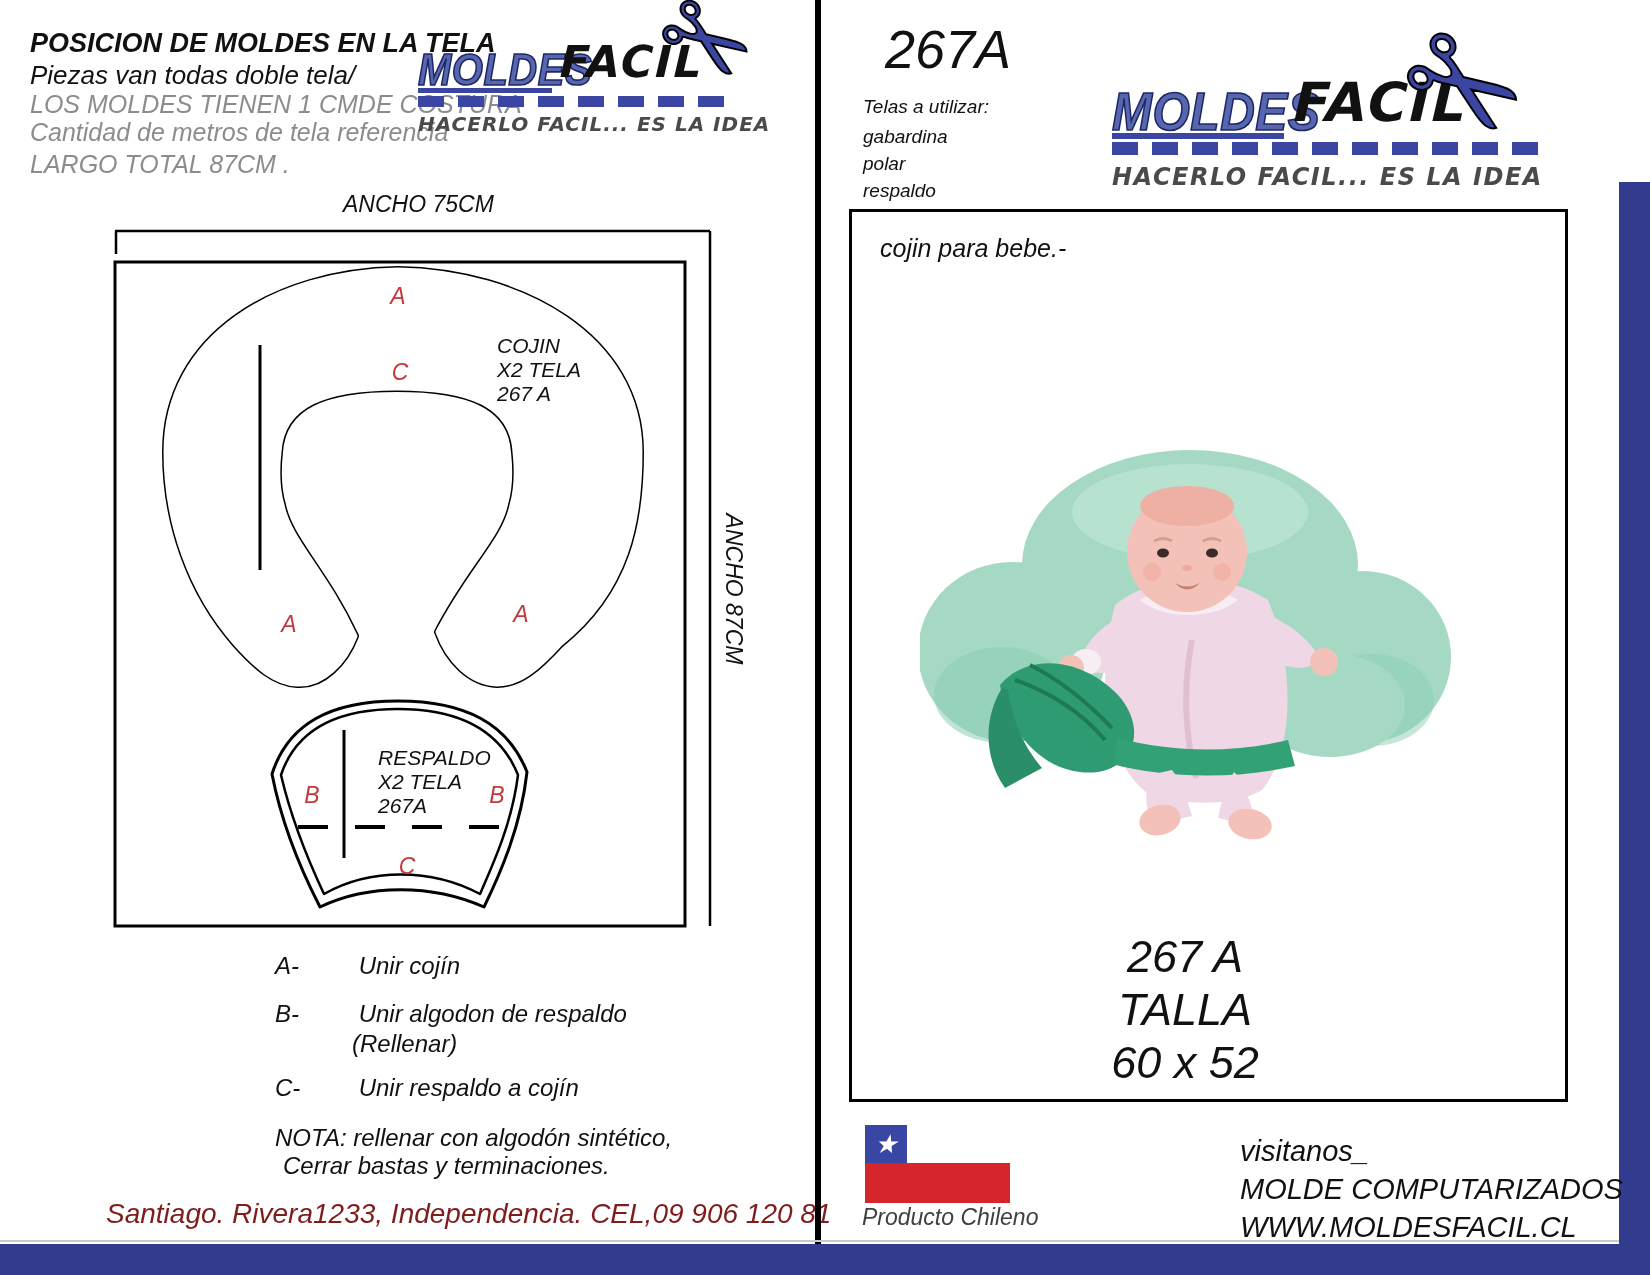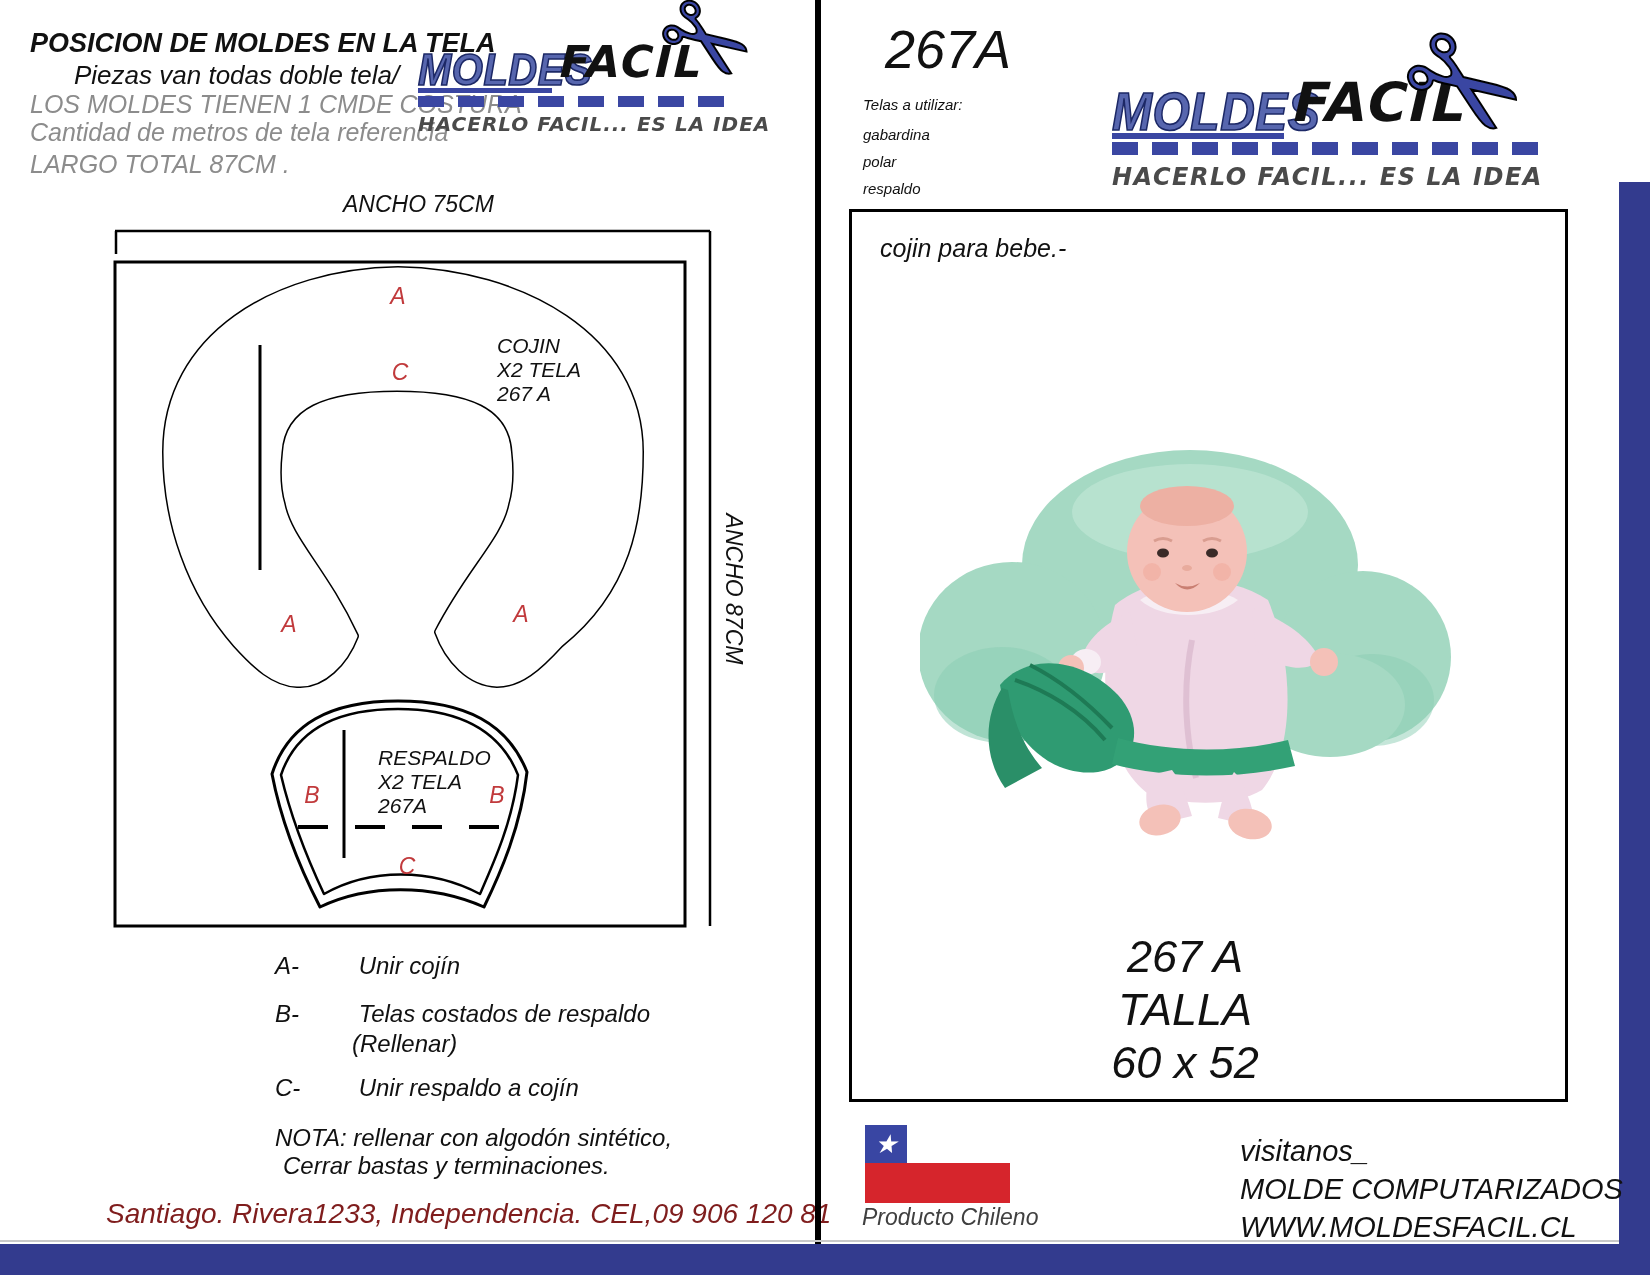--- a/index.html
+++ b/index.html
@@ -42,38 +42,38 @@
   .hairline{left:0;top:1240px;width:1650px;height:2px;background:#c9c9c9;}
 
   
   .legend-row{position:absolute;font-size:24px;color:#111;}
   .legend-key{display:inline-block;width:77px;}
   .note{position:absolute;font-size:24px;color:#111;white-space:nowrap;}
   .address{position:absolute;font-size:28px;color:#7f1d1d;white-space:nowrap;}
 
   
   .code-big{position:absolute;font-size:54px;color:#111;}
-  .fabric{position:absolute;font-size:15px;color:#111;}
+  .fabric{position:absolute;font-size:19px;color:#111;}
   .product-box{position:absolute;left:849px;top:209px;width:719px;height:893px;border:3px solid #000;box-sizing:border-box;}
   .caption{position:absolute;left:28px;top:22px;font-size:25px;color:#111;}
   .size-block{position:absolute;left:1055px;top:930px;width:260px;text-align:center;font-size:45px;color:#111;line-height:53px;}
   .flag{position:absolute;left:865px;top:1125px;width:145px;height:78px;}
   .flag .canton{position:absolute;left:0;top:0;width:42px;height:38px;background:#3946a3;color:#fff;
     display:flex;align-items:center;justify-content:center;font-size:26px;}
   .flag .band{position:absolute;left:0;top:38px;width:145px;height:40px;background:#d6252c;}
   .flag-caption{position:absolute;left:862px;top:1204px;font-size:23px;color:#404040;}
   .footer-right{position:absolute;left:1240px;top:1132px;font-size:29px;color:#111;line-height:38px;white-space:nowrap;}
 </style>
 </head>
 <body>
 
 <div class="page">
 
   <div class="abs hdr h-black" style="left:30px;top:28px;font-size:27px;font-weight:600;">POSICION DE MOLDES EN LA TELA</div>
-  <div class="abs hdr h-black" style="left:30px;top:60px;font-size:26px;margin-left:44px;">Piezas van todas doble tela/</div>
+  <div class="abs hdr h-black" style="left:30px;top:60px;font-size:26px;">Piezas van todas doble tela/</div>
   <div class="abs hdr h-gray" style="left:30px;top:90px;font-size:25px;">LOS MOLDES TIENEN 1 CMDE COSTURA</div>
   <div class="abs hdr h-gray" style="left:30px;top:118px;font-size:25px;">Cantidad de metros de tela referencia</div>
   <div class="abs hdr h-gray" style="left:30px;top:150px;font-size:25px;">LARGO TOTAL 87CM .</div>
 
   <div class="logo" style="left:418px;top:12px;width:400px;height:125px;">
     <span class="moldes" style="left:0;top:33px;font-size:40px;">MOLDES</span>
     <div class="moldes-underline" style="left:0;top:76px;width:134px;height:5px;"></div>
     <span class="facil" style="left:142px;top:24px;font-size:44px;">FACIL</span>
     <div class="dashes" style="left:0;top:84px;width:314px;height:11px;"></div>
     <span class="tagline" style="left:0;top:100px;font-size:20px;letter-spacing:1px;">HACERLO FACIL... ES LA IDEA</span>
@@ -136,21 +136,21 @@
     <text x="497" y="803" font-size="23" fill="#c13a3c" text-anchor="middle">B</text>
     <text x="407" y="874" font-size="23" fill="#c13a3c" text-anchor="middle">C</text>
   </svg>
 
   <div class="legend-row" style="left:275px;top:952px;">
     <span class="legend-key">A-</span>
     <span>Unir cojín</span>
   </div>
   <div class="legend-row" style="left:275px;top:1000px;">
     <span class="legend-key">B-</span>
-    <span>Telas costados de respaldo</span>
+    <span>Unir algodon de respaldo</span>
   </div>
   <div class="legend-row" style="left:352px;top:1030px;">
     <span>(Rellenar)</span>
   </div>
   <div class="legend-row" style="left:275px;top:1074px;">
     <span class="legend-key">C-</span>
     <span>Unir respaldo a cojín</span>
   </div>
   <div class="note" style="left:275px;top:1124px;">NOTA: rellenar con algodón sintético,</div>
   <div class="note" style="left:283px;top:1152px;">Cerrar bastas y terminaciones.</div>

